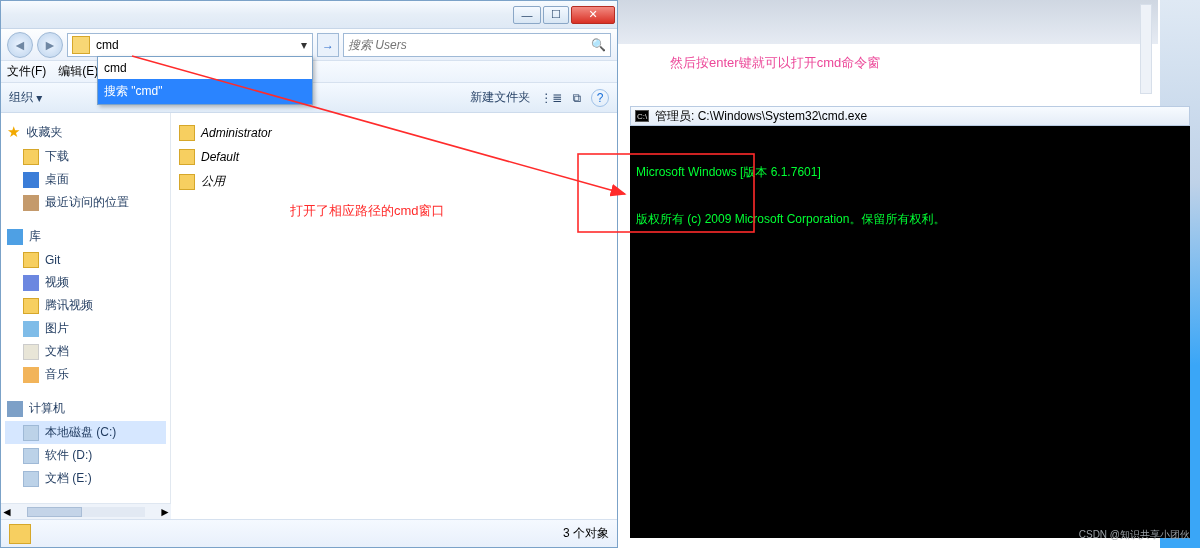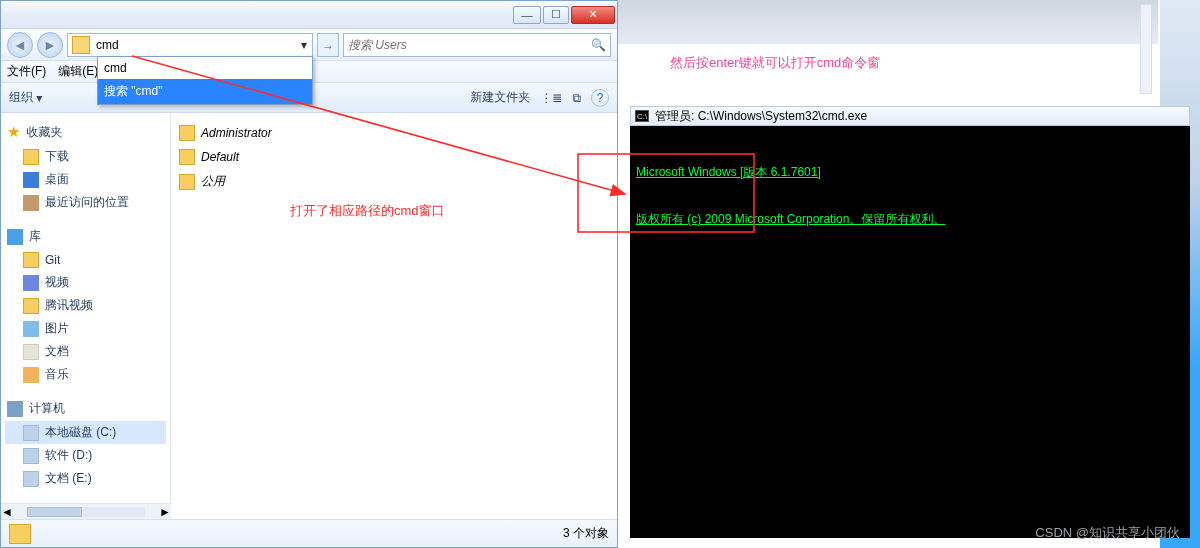--- a/index.html
+++ b/index.html
@@ -51,28 +51,28 @@
   .statusbar{ height:28px; background:linear-gradient(#f5f9ff,#e8f0fb); border-top:1px solid #d6e1ef; display:flex;align-items:center; padding:0 8px; gap:8px;justify-content:space-between;}
   .big-folder{ width:22px;height:20px;background:#f7cf60;border:1px solid #d6a72a;}
 
   .side-scrollbar{ position:absolute; left:0; bottom:28px; width:170px; height:16px; background:#eef3fa; border-top:1px solid #dfe7f1; display:flex;align-items:center;}
   .side-scrollbar .track{flex:1;height:10px;background:#e2e9f3;margin:0 14px;position:relative;}
   .side-scrollbar .thumb{position:absolute;left:0;top:0;height:10px;width:55px;background:#c4d4e8;border:1px solid #a9bdd6;}
 
   
   .anno-text{ position:absolute; left:290px; top:202px; color:#ff2b2b; font-size:13px;}
   .anno-caption{ position:absolute; left:622px; top:54px; color:#ec4899; font-size:13px;margin-left:48px;}
-  .watermark{ position:absolute; right:20px; bottom:6px; color:#9aa0a6; font-size:13px;}
+  .watermark{ position:absolute; right:10px; bottom:6px; color:#9aa0a6; font-size:10px;}
 
   
   .cmd-window{ position:absolute; left:630px; top:106px; width:560px; height:432px; background:#fff; }
   .cmd-titlebar{ height:20px; background:linear-gradient(#f7fbff,#e4ecf7); border:1px solid #b9cbe2; display:flex;align-items:center; gap:6px; padding:0 4px;}
   .cmd-ttl-ico{ width:14px;height:12px;background:#000;border:1px solid #555;color:#ddd;font-size:8px;display:flex;align-items:center;justify-content:center;}
   .cmd-body{ position:relative; width:100%; height:calc(100% - 20px); background:#000; color:#00ff33; font-family:"Consolas","SimSun",monospace; font-size:13px; padding:8px 6px; white-space:pre; }
-  .cmd-body .line{ display:block;text-decoration:underline; }
+  .cmd-body .line{ display:block; }
 
   
   svg.overlay{ position:absolute; left:0; top:0; width:1200px; height:548px; pointer-events:none; z-index:30;}
 
   
   .bg-right{ position:absolute; right:0; top:0; width:40px; height:548px; background:linear-gradient(180deg,#dfe9f4,#bfd2e8,#3aa6f7,#3aa6f7);}
   .bg-top{ position:absolute; left:618px; top:0; width:540px; height:44px; background:linear-gradient(#cfd7e2,#e6ebf3);}
   .mini-scrollbar{ position:absolute; left:1140px; top:4px; width:12px; height:90px; background:#eef2f8; border:1px solid #d7dfea;}
 </style>
 </head>

